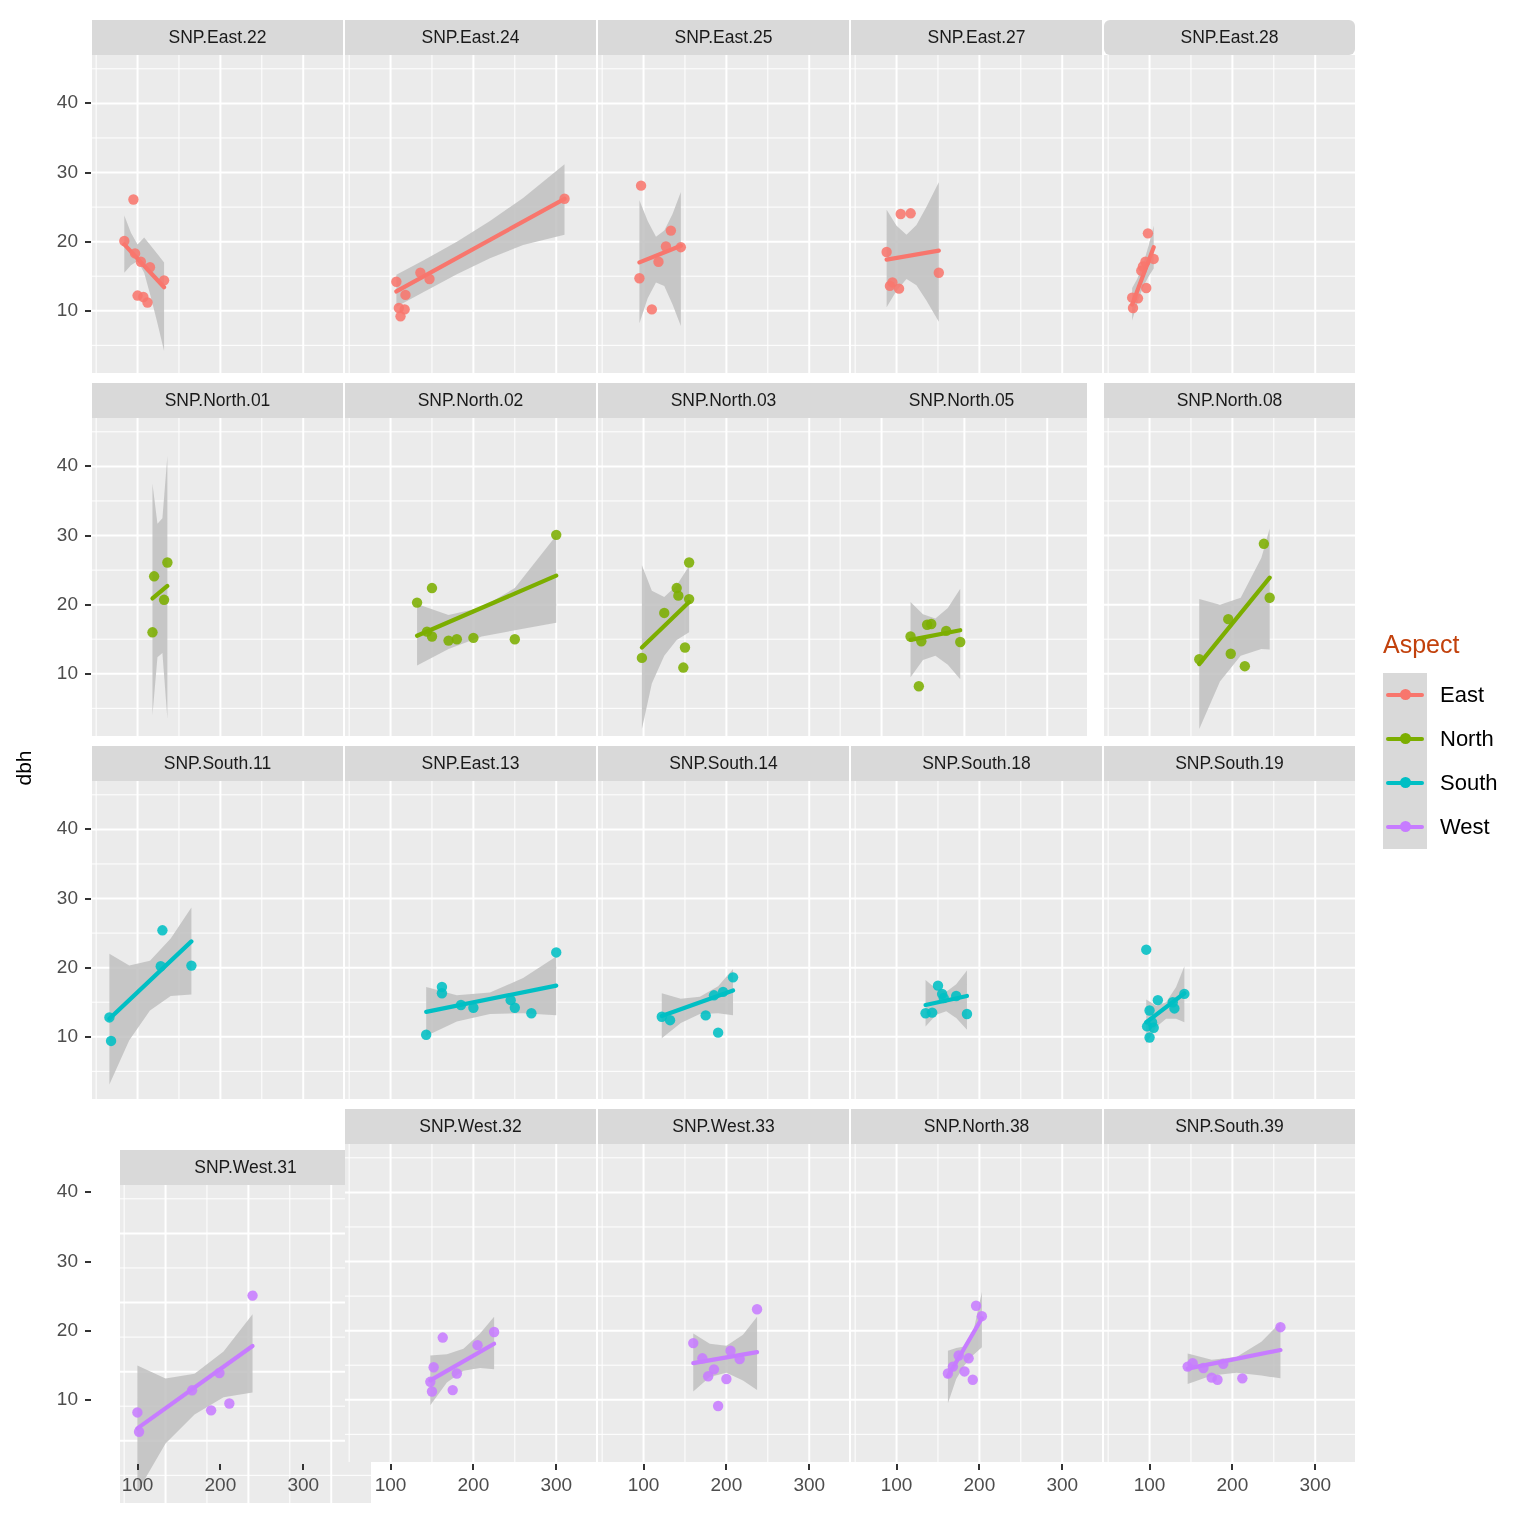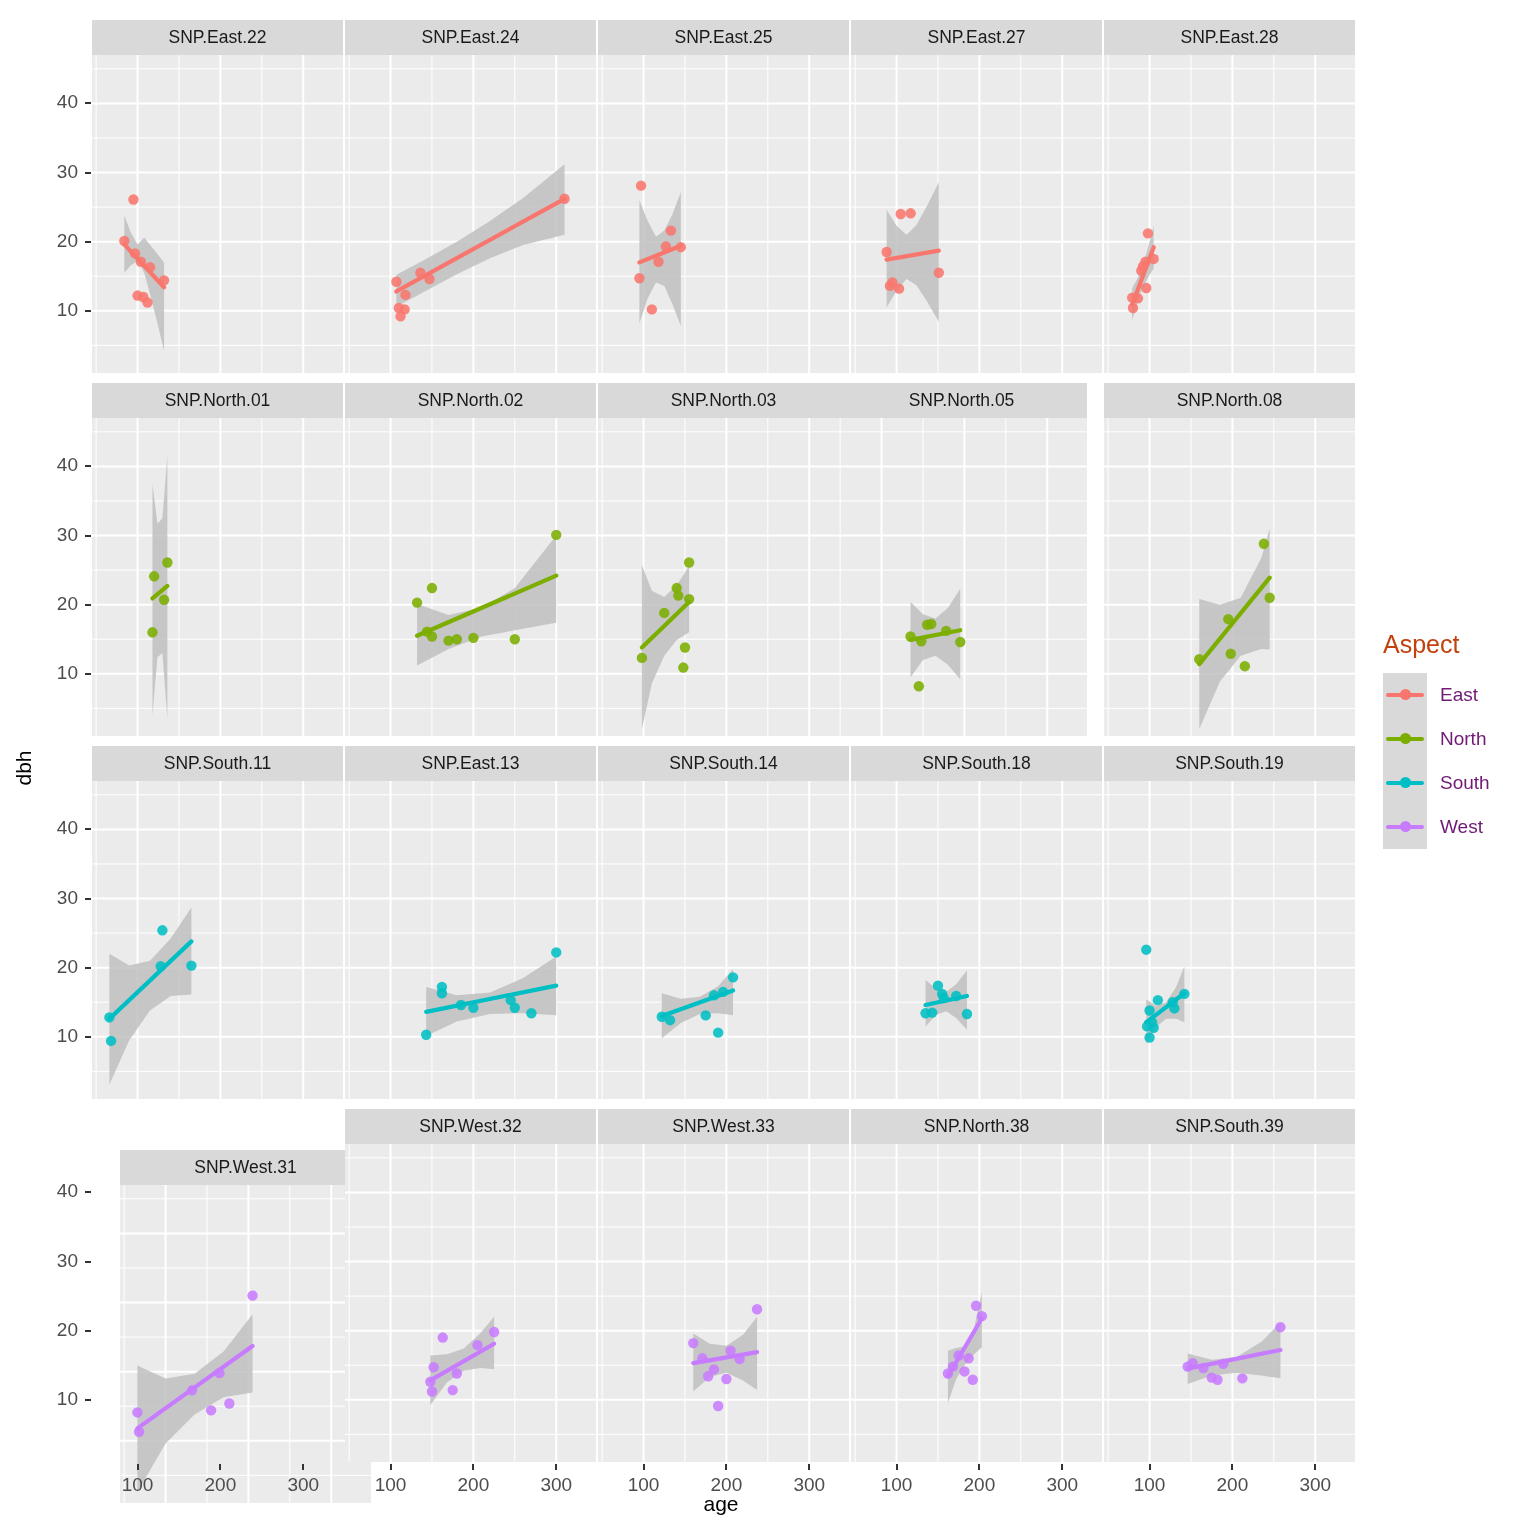--- a/index.html
+++ b/index.html
@@ -90,33 +90,32 @@
     width:44px;height:44px;background:#d9d9d9;
     position:relative;flex:none;
   }
   .legend-key .kline{
     position:absolute;left:3px;top:20px;width:38px;height:4px;border-radius:2px;
   }
   .legend-key .kdot{
     position:absolute;left:17px;top:16px;width:11px;height:11px;border-radius:50%;
   }
   .legend-label{
-    font-size:19px;color:#701a75;margin-left:13px;white-space:nowrap;
+    font-size:22px;color:#000000;margin-left:13px;white-space:nowrap;
   }
 </style>
 </head>
 <body>
 
 <div id="root">
 
   <div class="ytitle">
     <span>dbh</span>
   </div>
 
-  <div class="xtitle">age</div>
 
   <div class="grid" id="grid">
       <div class="cell" style="left: 0px; top: 0px; width: 251px; height: 353px;">
         <div class="strip" style="width: 251px;">SNP.East.22</div>
         <div class="panel" style="top: 35px; width: 251px; height: 318px;">
           <svg width="251" height="318" viewBox="0 0 251 318">
             <line x1="4.141914191419142" y1="0" x2="4.141914191419142" y2="318" stroke="#fff" stroke-width="1"></line>
             <line x1="86.98019801980197" y1="0" x2="86.98019801980197" y2="318" stroke="#fff" stroke-width="1"></line>
             <line x1="169.8184818481848" y1="0" x2="169.8184818481848" y2="318" stroke="#fff" stroke-width="1"></line>
             <line x1="0" y1="290.3478260869565" x2="251" y2="290.3478260869565" stroke="#fff" stroke-width="1"></line>
@@ -233,21 +232,21 @@
             <circle cx="59.64356435643564" cy="158.30869565217392" r="5.2" fill="#F8766D" fill-opacity="0.88" stroke="none"></circle>
             <circle cx="35.62046204620462" cy="197.02173913043478" r="5.2" fill="#F8766D" fill-opacity="0.88" stroke="none"></circle>
             <circle cx="41.41914191419142" cy="227.4391304347826" r="5.2" fill="#F8766D" fill-opacity="0.88" stroke="none"></circle>
             <circle cx="38.93399339933993" cy="230.89565217391305" r="5.2" fill="#F8766D" fill-opacity="0.88" stroke="none"></circle>
             <circle cx="48.04620462046205" cy="233.6608695652174" r="5.2" fill="#F8766D" fill-opacity="0.88" stroke="none"></circle>
             <circle cx="87.80858085808582" cy="217.76086956521738" r="5.2" fill="#F8766D" fill-opacity="0.88" stroke="none"></circle>
           </svg>
         </div>
       </div>
       <div class="cell" style="left: 1012px; top: 0px; width: 251px; height: 353px;">
-        <div class="strip" style="width: 251px;">SNP.East.28</div>
+        <div class="strip" style="width: 251px; border-radius: 6px;">SNP.East.28</div>
         <div class="panel" style="top: 35px; width: 251px; height: 318px;">
           <svg width="251" height="318" viewBox="0 0 251 318">
             <line x1="4.141914191419142" y1="0" x2="4.141914191419142" y2="318" stroke="#fff" stroke-width="1"></line>
             <line x1="86.98019801980197" y1="0" x2="86.98019801980197" y2="318" stroke="#fff" stroke-width="1"></line>
             <line x1="169.8184818481848" y1="0" x2="169.8184818481848" y2="318" stroke="#fff" stroke-width="1"></line>
             <line x1="0" y1="290.3478260869565" x2="251" y2="290.3478260869565" stroke="#fff" stroke-width="1"></line>
             <line x1="0" y1="221.2173913043478" x2="251" y2="221.2173913043478" stroke="#fff" stroke-width="1"></line>
             <line x1="0" y1="152.08695652173913" x2="251" y2="152.08695652173913" stroke="#fff" stroke-width="1"></line>
             <line x1="0" y1="82.95652173913044" x2="251" y2="82.95652173913044" stroke="#fff" stroke-width="1"></line>
             <line x1="0" y1="13.826086956521749" x2="251" y2="13.826086956521749" stroke="#fff" stroke-width="1"></line>

